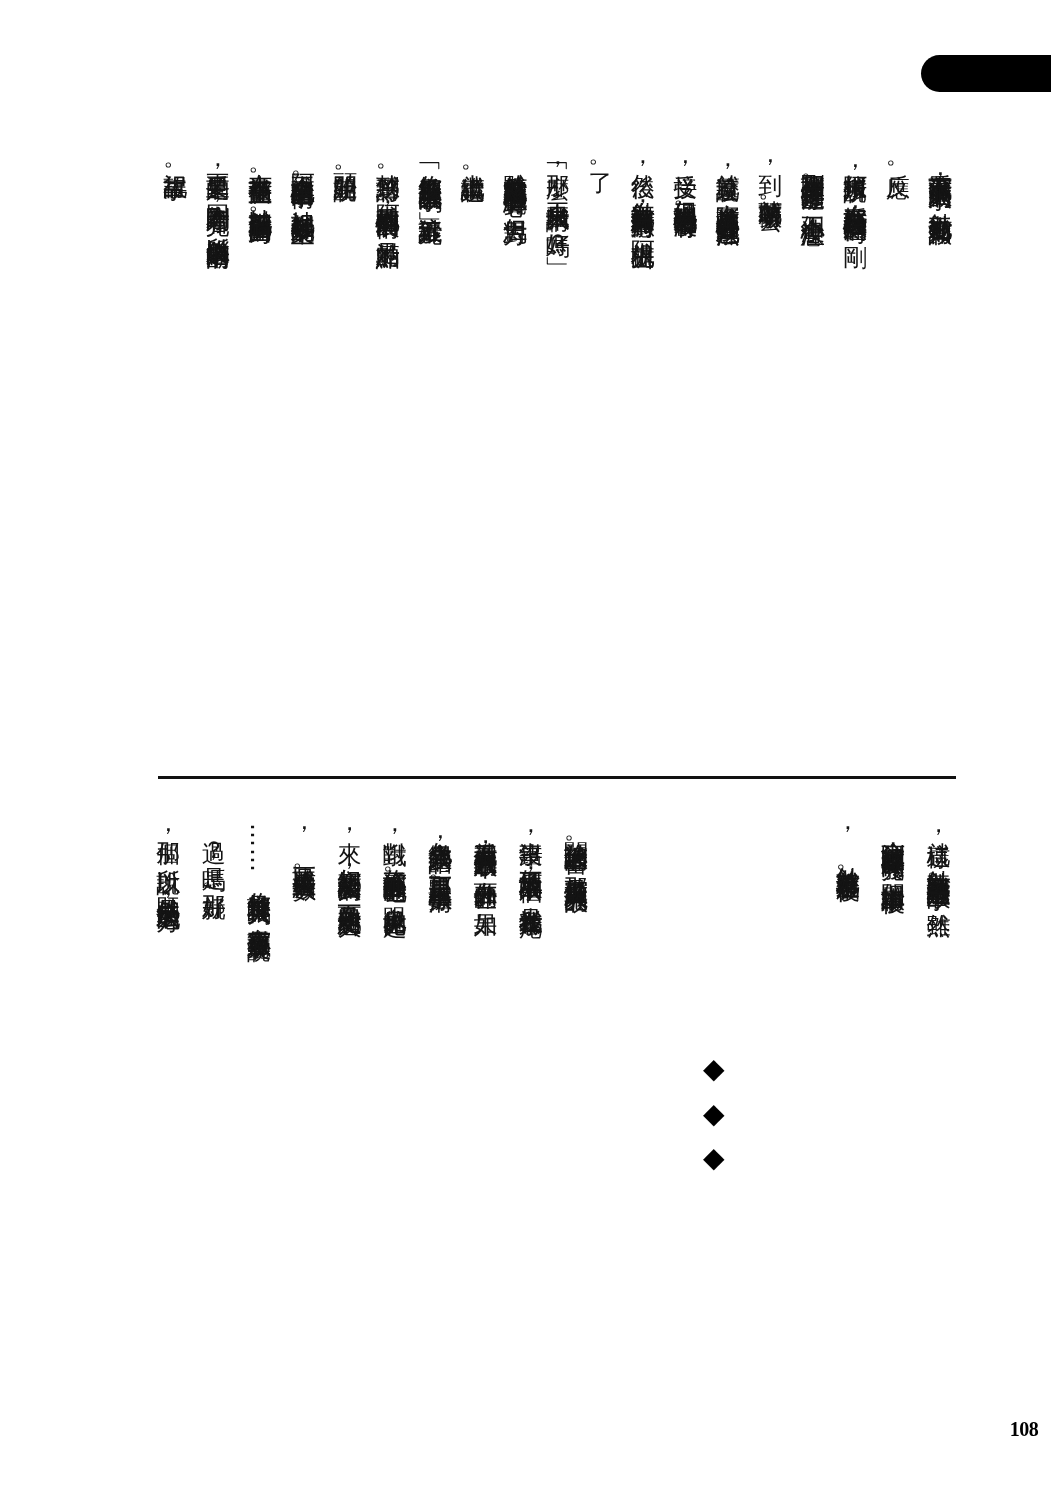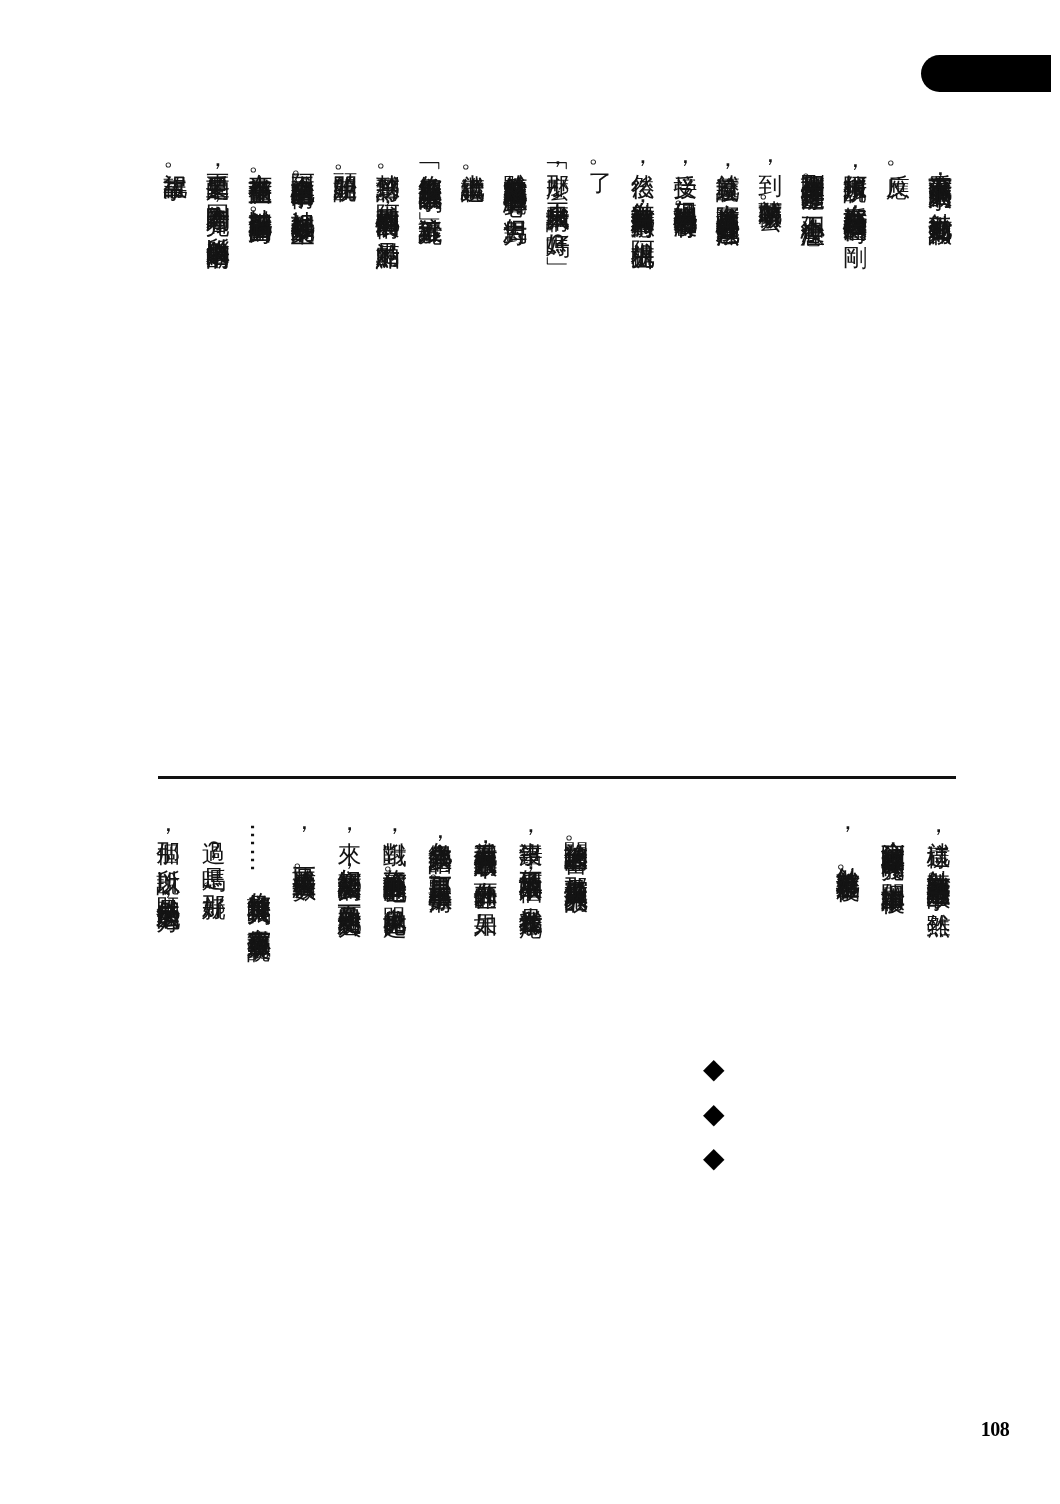--- a/index.html
+++ b/index.html
@@ -86,21 +86,21 @@
     .divider {
       position: absolute;
       left: 158px;
       top: 776px;
       width: 798px;
       height: 3px;
       background: #111111;
     }
     .page-number {
       position: absolute;
-      left: 977px;
+      left: 1006px;
       top: 1418px;
       width: 36px;
       text-align: center;
       font-family: "Liberation Serif", "DejaVu Serif", serif;
       font-weight: bold;
       font-size: 20px;
       line-height: 22px;
       color: #000000;
       letter-spacing: -0.5px;
     }

